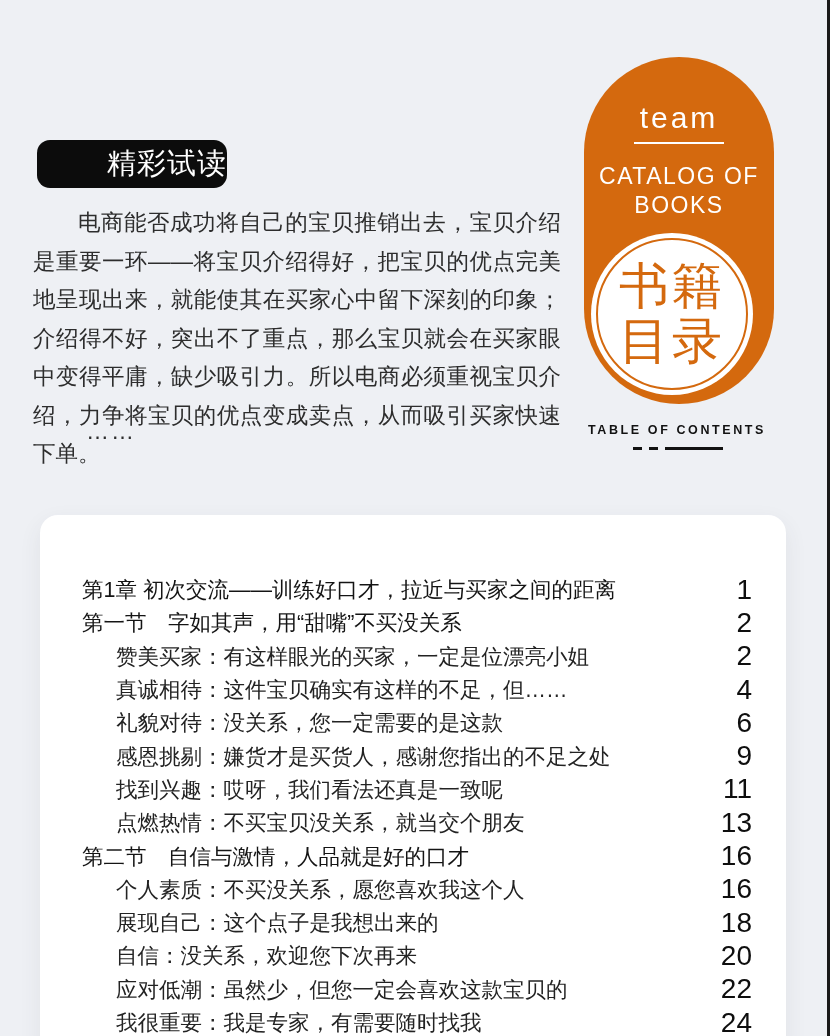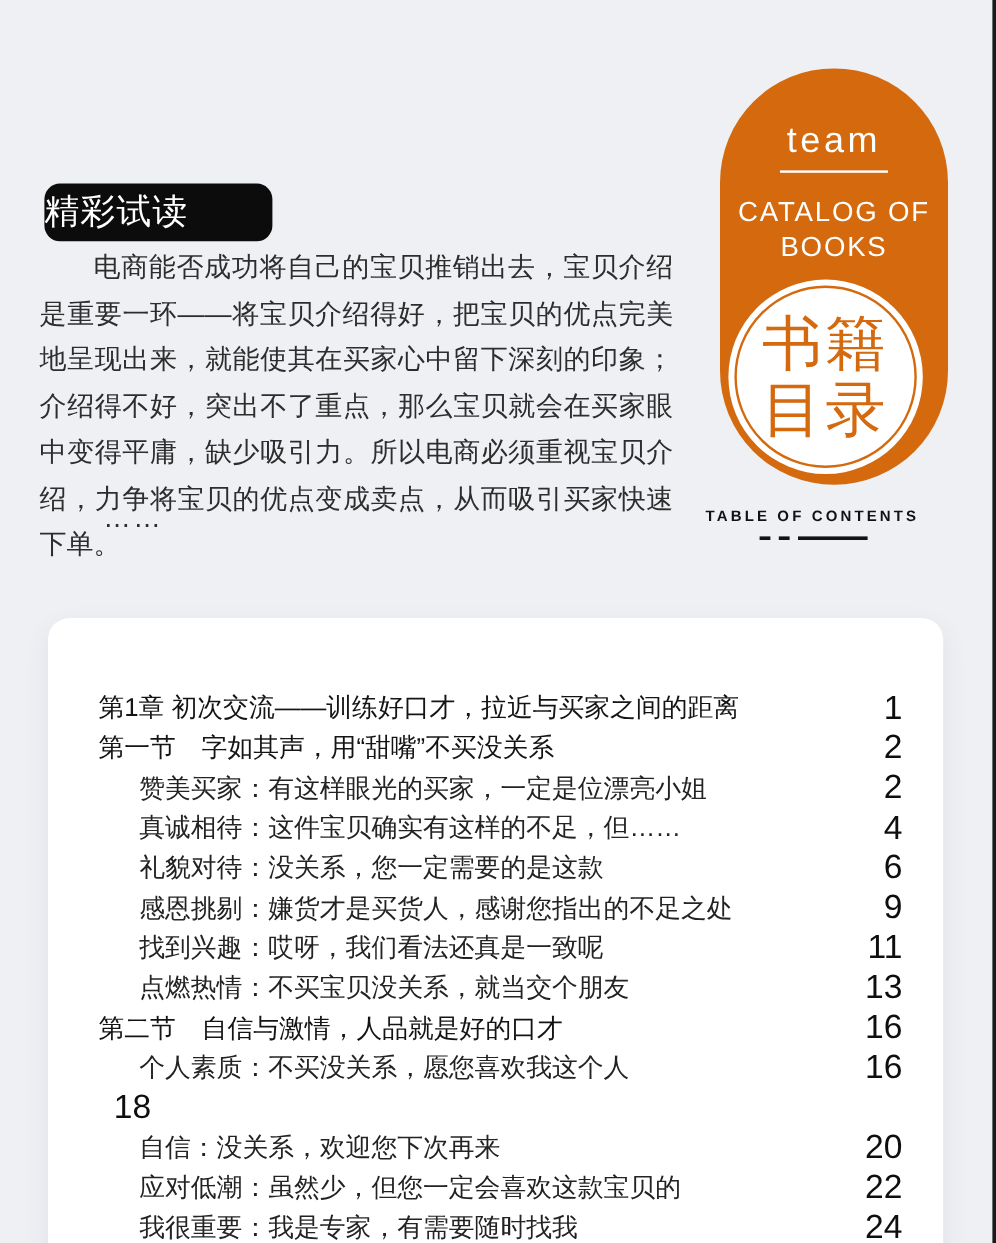--- a/index.html
+++ b/index.html
@@ -16,26 +16,26 @@
     position: relative;
     width: 830px;
     height: 1036px;
     background: var(--bg);
     overflow: hidden;
   }
 
   
   .preview-badge {
     position: absolute;
-    left: 37px; top: 153px;
+    left: 37px; top: 140px;
     width: 190px; height: 48px;
     background: var(--badge-black);
     border-radius: 13px;
     color: #ffffff;
-    display: flex; align-items: center; justify-content: flex-start;
+    display: flex; align-items: center; justify-content: flex-end;
     font-size: 29px;
     letter-spacing: 1px;
   }
   .preview-paragraph {
     position: absolute;
     left: 33px; top: 204px;
     width: 528px;
     margin: 0;
     font-size: 22.5px;
     line-height: 38.5px;
@@ -52,21 +52,20 @@
   }
 
   
   .catalog-badge {
     position: absolute;
     left: 584px; top: 57px;
     width: 190px; height: 347px;
     background: var(--accent);
     border-radius: 95px;
     text-align: center;
-    margin-left: 16px;
   }
   .team-label {
     display: inline-block;
     margin-top: 44px;
     color: #ffffff;
     font-size: 30px;
     letter-spacing: 3px;
     padding: 0 6px 7px 6px;
     border-bottom: 2px solid #ffffff;
   }
@@ -236,20 +235,21 @@
         </div>
         <div class="toc-row section">
           <span class="title">第二节　自信与激情，人品就是好的口才</span>
           <span class="pagenum">16</span>
         </div>
         <div class="toc-row item">
           <span class="title">个人素质：不买没关系，愿您喜欢我这个人</span>
           <span class="pagenum">16</span>
         </div>
         <div class="toc-row item">
+          <span class="title">展现自己：这个点子是我想出来的</span>
           <span class="pagenum">18</span>
         </div>
         <div class="toc-row item">
           <span class="title">自信：没关系，欢迎您下次再来</span>
           <span class="pagenum">20</span>
         </div>
         <div class="toc-row item">
           <span class="title">应对低潮：虽然少，但您一定会喜欢这款宝贝的</span>
           <span class="pagenum">22</span>
         </div>

